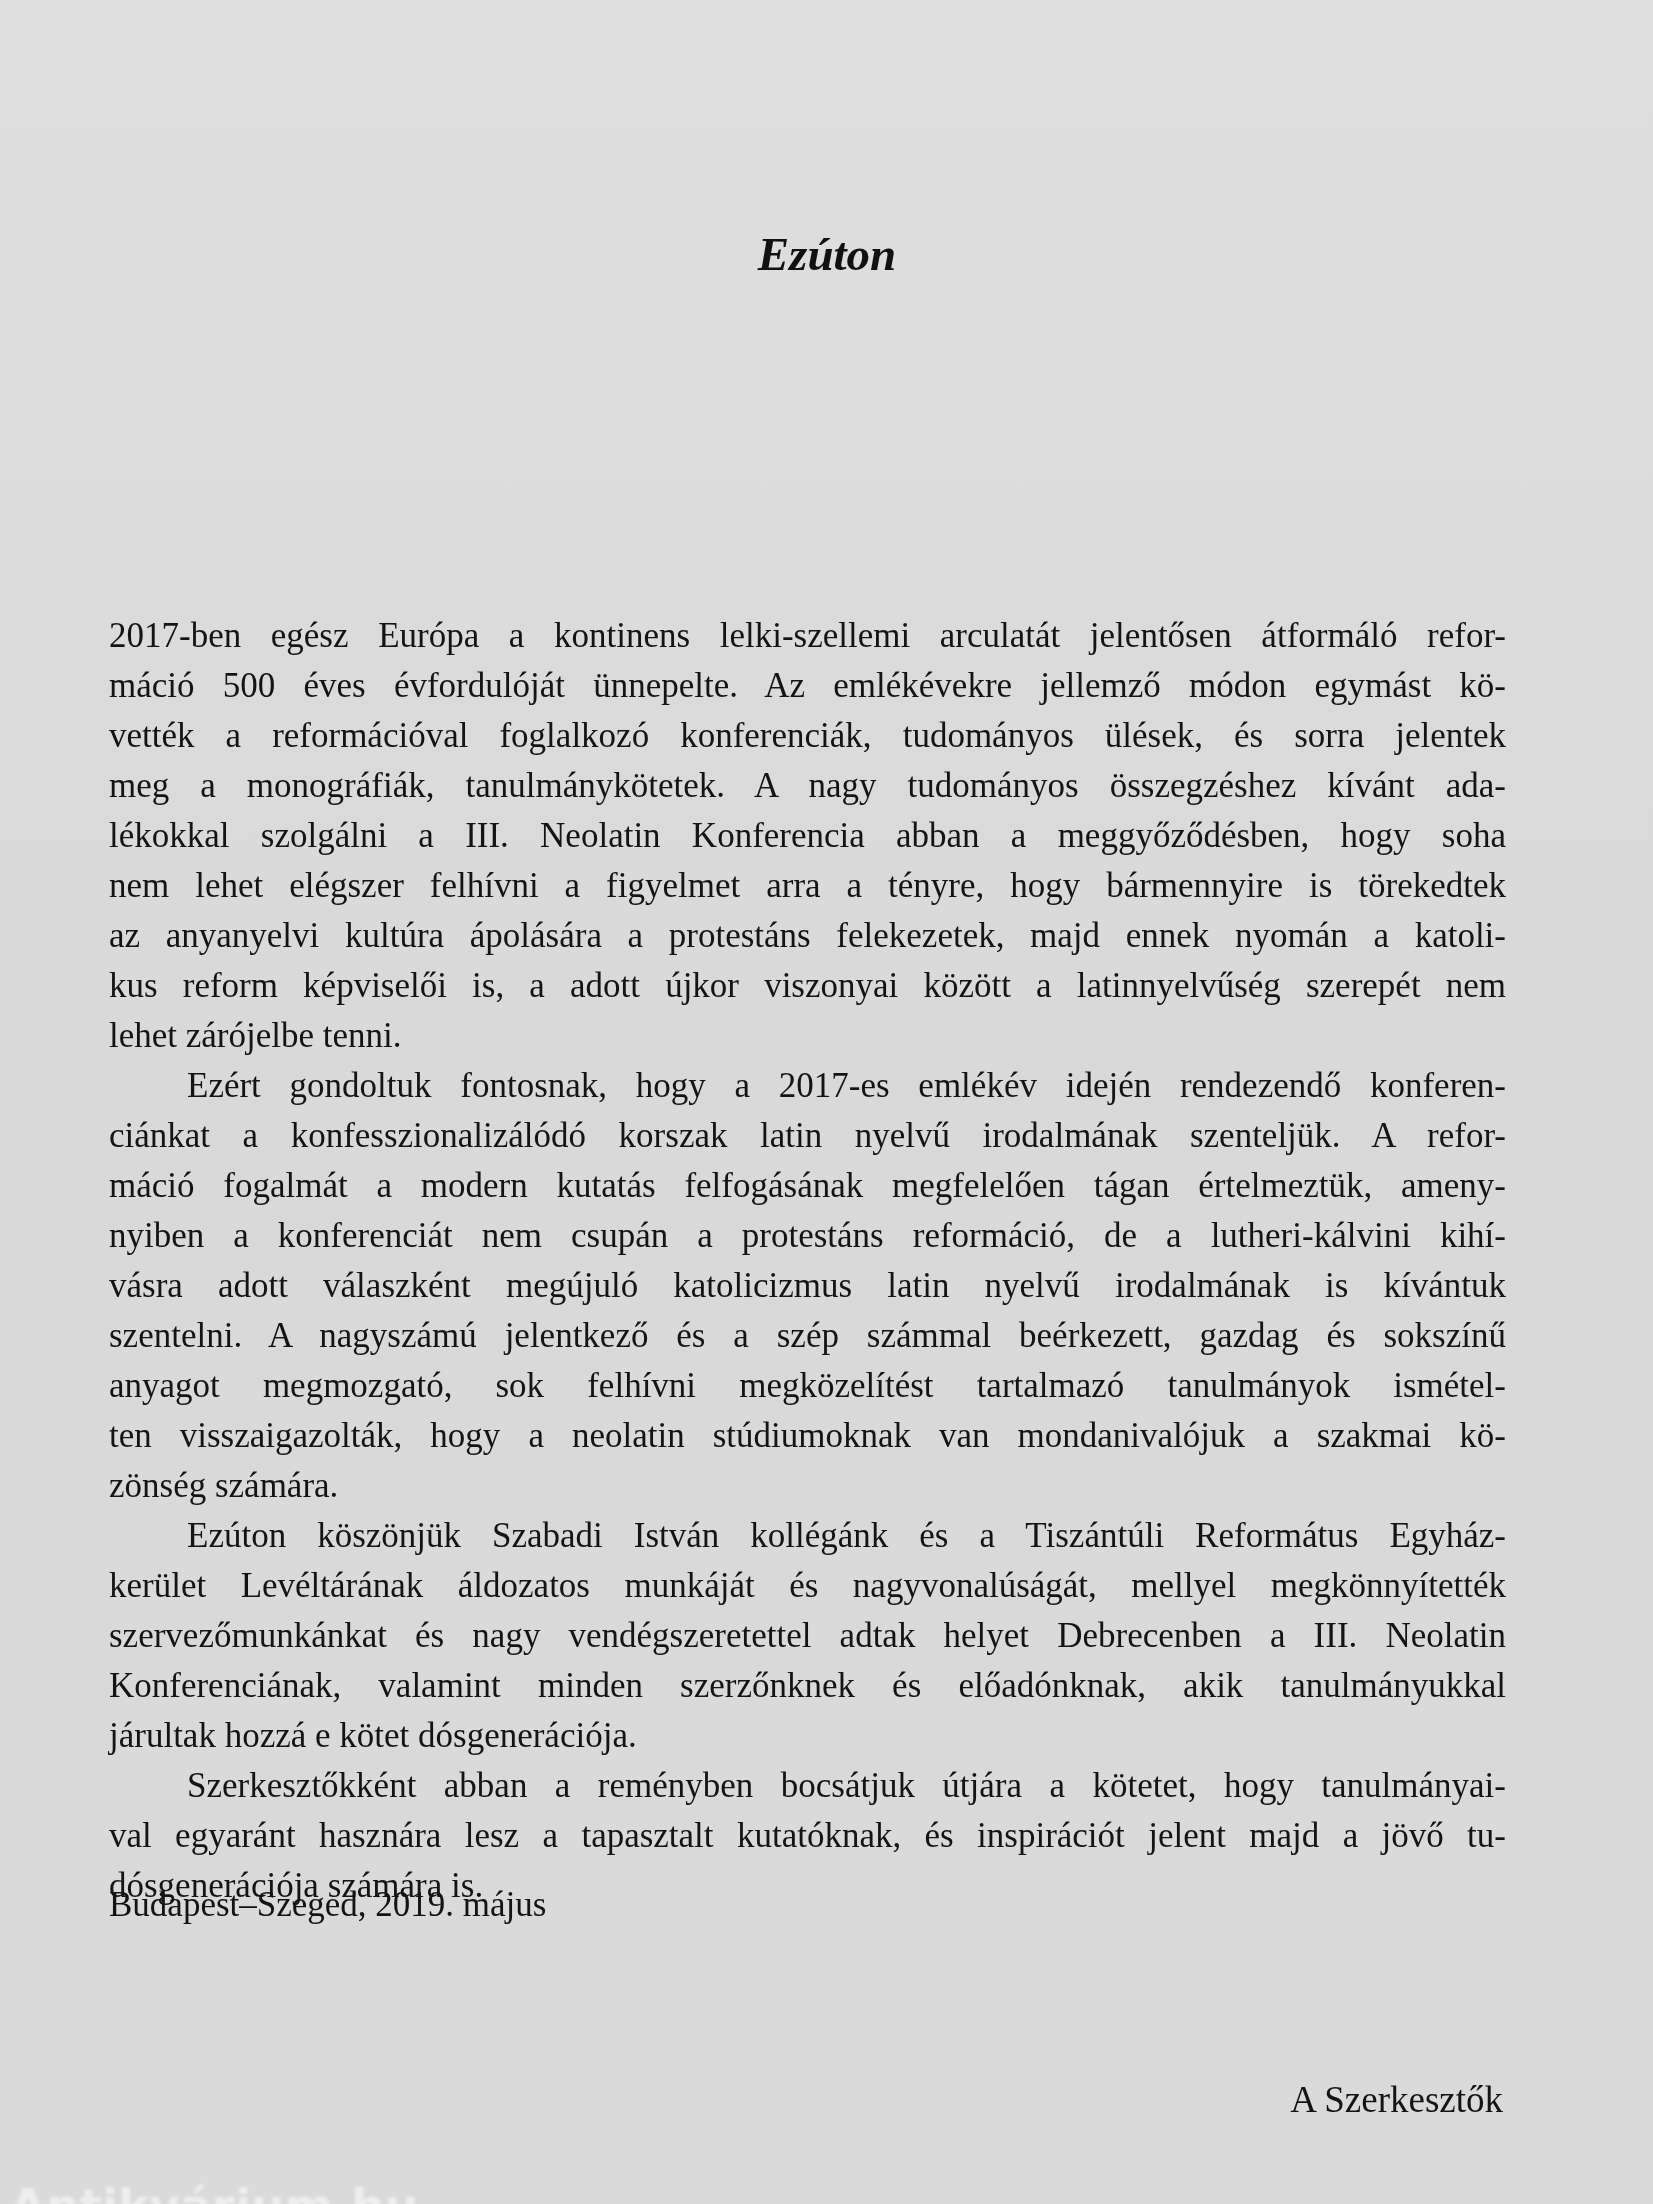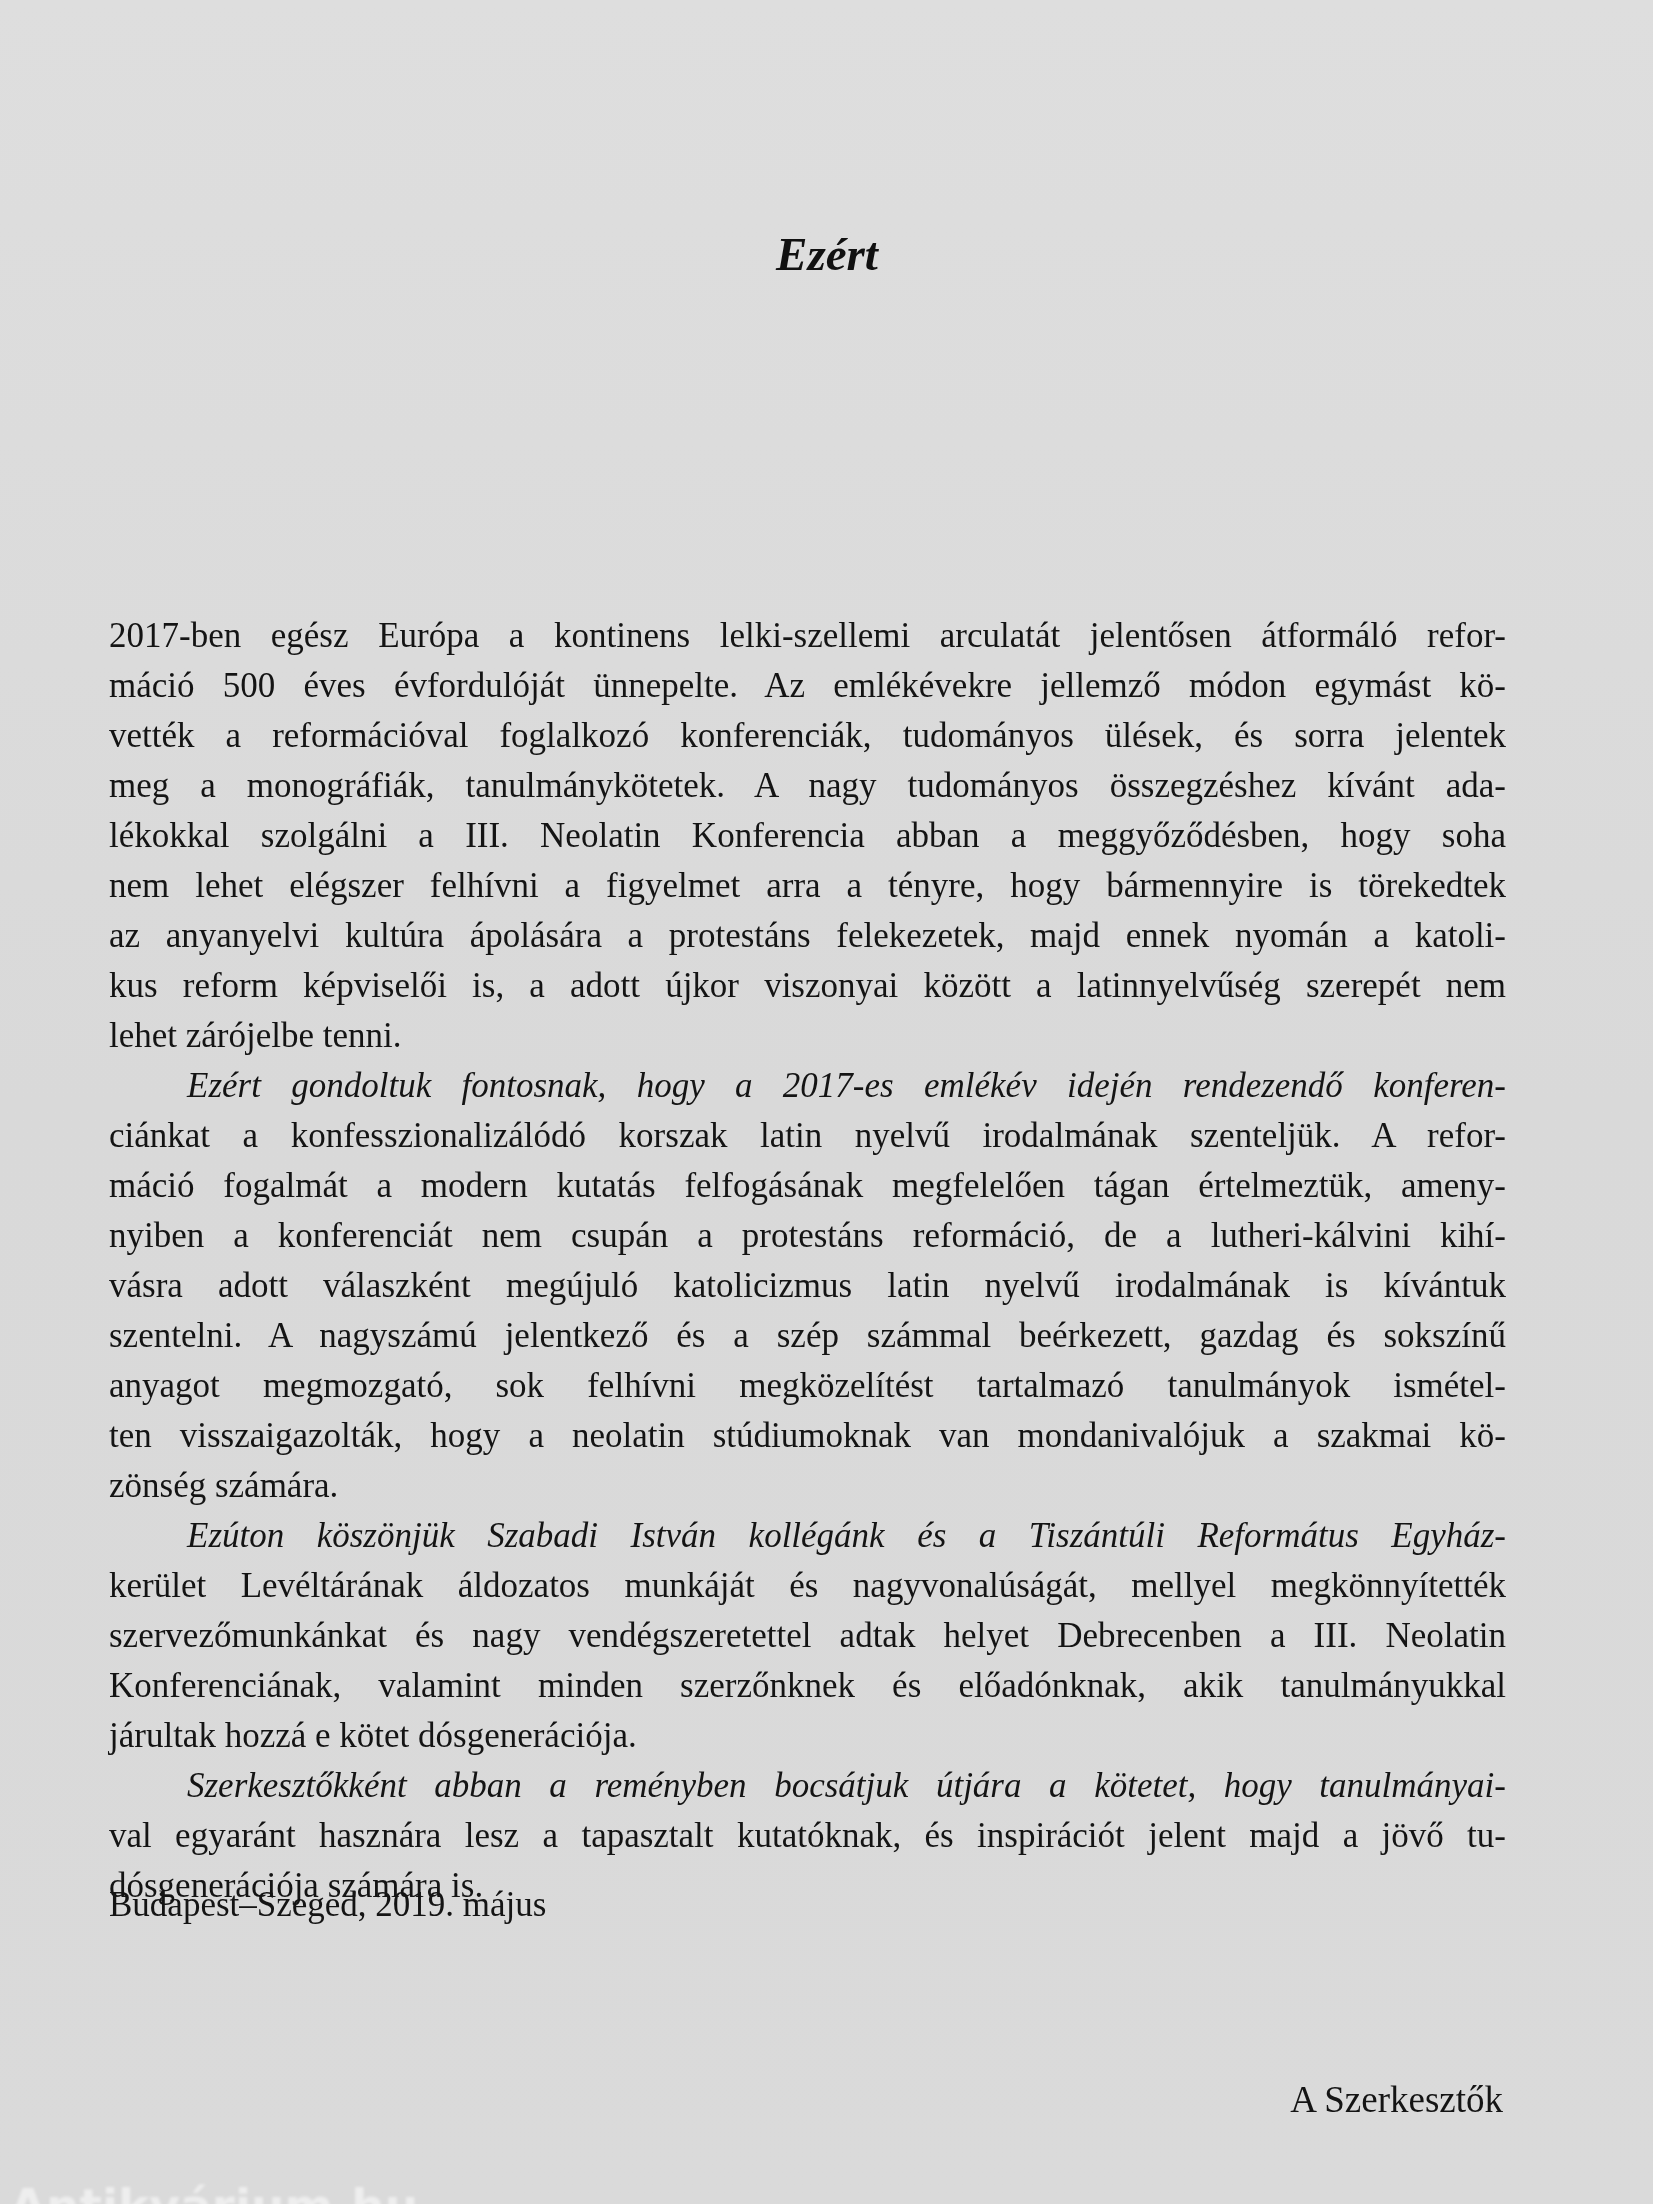--- a/index.html
+++ b/index.html
@@ -47,21 +47,20 @@
     display: block;
     white-space: nowrap;
     text-align-last: justify;
     text-align: justify;
   }
   .line.last {
     text-align-last: left;
   }
   .line.indent {
     padding-left: 78px;
-    font-style: italic;
   }
   .dateline {
     position: absolute;
     left: 109px;
     top: 1880px;
     font-size: 35px;
     line-height: 49px;
   }
   .signature {
     position: absolute;
@@ -79,21 +78,21 @@
     font-size: 47px;
     color: rgba(255,255,255,0.55);
     filter: blur(1.5px);
     white-space: nowrap;
   }
 </style>
 </head>
 <body>
 
 <div class="page">
-  <h1 class="title">Ezért</h1>
+  <h1 class="title">Ezúton</h1>
 
   <div class="body-text">
 
     <div>
       <span class="line">2017-ben egész Európa a kontinens lelki-szellemi arculatát jelentősen átformáló refor-</span>
       <span class="line">máció 500 éves évfordulóját ünnepelte. Az emlékévekre jellemző módon egymást kö-</span>
       <span class="line">vették a reformációval foglalkozó konferenciák, tudományos ülések, és sorra jelentek</span>
       <span class="line">meg a monográfiák, tanulmánykötetek. A nagy tudományos összegzéshez kívánt ada-</span>
       <span class="line">lékokkal szolgálni a III. Neolatin Konferencia abban a meggyőződésben, hogy soha</span>
       <span class="line">nem lehet elégszer felhívni a figyelmet arra a tényre, hogy bármennyire is törekedtek</span>

